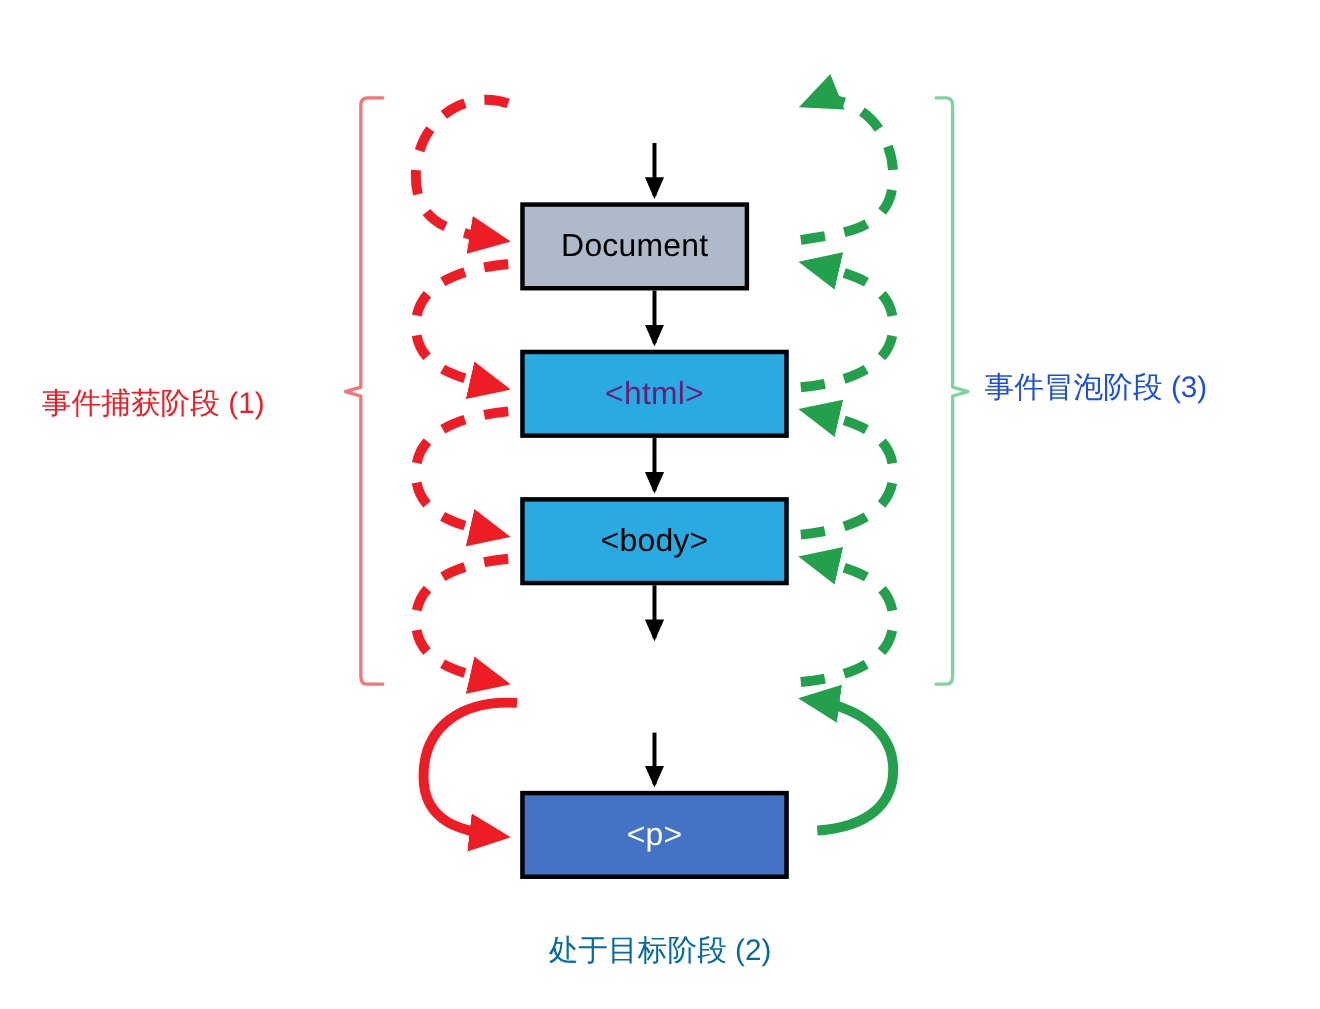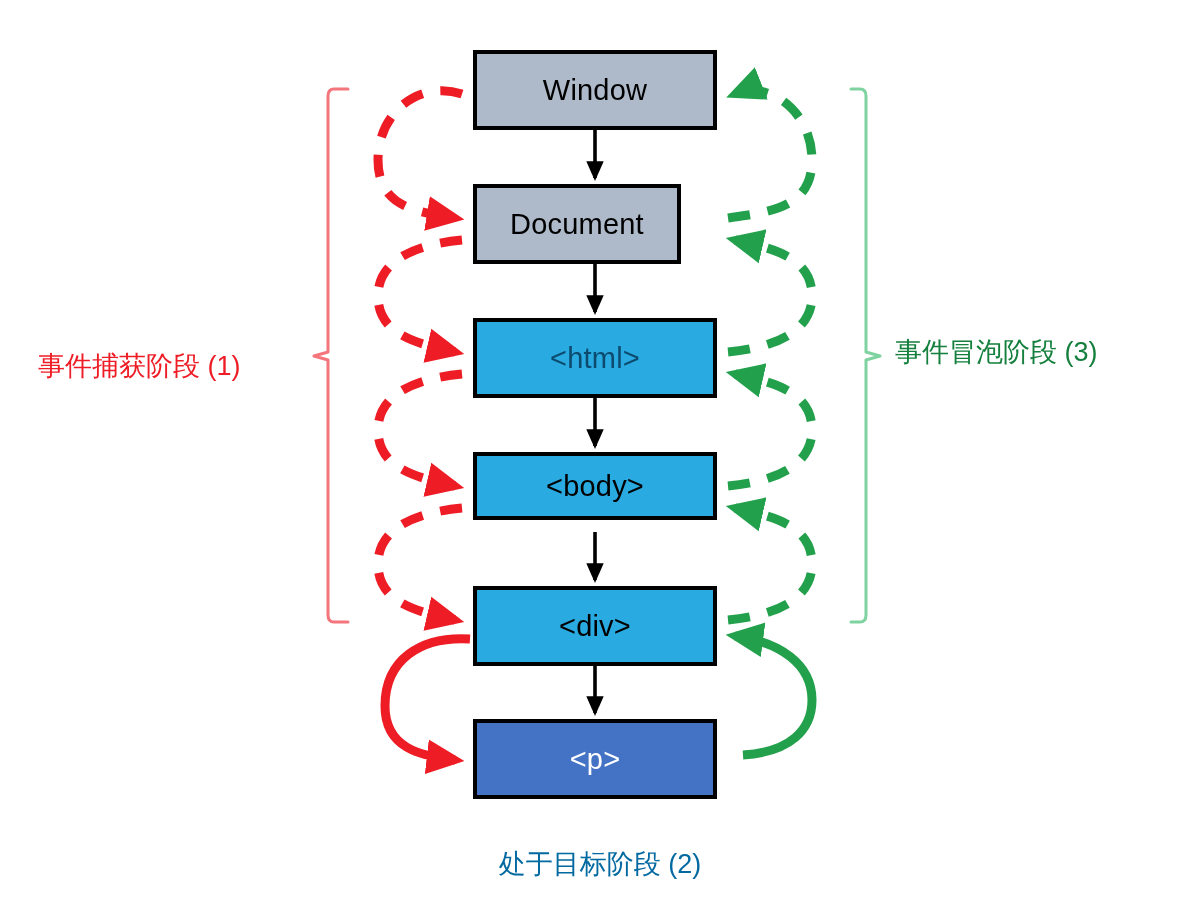--- a/index.html
+++ b/index.html
@@ -114,43 +114,37 @@
       <path d="M 728 486 C 770 482 812 468 812 430 C 812 390 770 382 735 374" marker-end="url(#arrow-green)"></path>
       <path d="M 728 352 C 770 348 812 334 812 296 C 812 256 770 248 735 240" marker-end="url(#arrow-green)"></path>
       <path d="M 728 218 C 770 212 812 208 812 160 C 812 112 770 80 735 94" marker-end="url(#arrow-green)"></path>
     </g>
 
     <g stroke="#22A04B" stroke-width="9" fill="none" stroke-linecap="butt">
       <path d="M 743 755 C 790 752 812 730 812 700 C 812 664 780 642 735 636" marker-end="url(#arrow-green)"></path>
     </g>
   </svg>
 
-  <div class="node-box" id="node-window" style="left:473px; top:50px; width:244px; height:80px; background:#AEBAC9; color:#000000;">
-    <span>Window</span>
-  </div>
 
   <div class="node-box" id="node-document" style="left:473px; top:184px; width:208px; height:80px; background:#AEBAC9; color:#000000;">
     <span>Document</span>
   </div>
 
-  <div class="node-box" id="node-html" style="left:473px; top:318px; width:244px; height:80px; background:#29ABE2; color:#0c4a6e;">
+  <div class="node-box" id="node-html" style="left:473px; top:318px; width:244px; height:80px; background:#29ABE2; color:#701a75;">
     <span>&lt;html&gt;</span>
   </div>
 
-  <div class="node-box" id="node-body" style="left:473px; top:452px; width:244px; height:68px; background:#29ABE2; color:#000000;">
+  <div class="node-box" id="node-body" style="left:473px; top:452px; width:244px; height:80px; background:#29ABE2; color:#000000;">
     <span>&lt;body&gt;</span>
   </div>
 
-  <div class="node-box" id="node-div" style="left:473px; top:586px; width:244px; height:80px; background:#29ABE2; color:#000000;">
-    <span>&lt;div&gt;</span>
-  </div>
 
   <div class="node-box" id="node-p" style="left:473px; top:719px; width:244px; height:80px; background:#4472C4; color:#FFFFFF;">
     <span>&lt;p&gt;</span>
   </div>
 
   <div class="phase-label" id="label-capture" style="color:#EE1C25;">事件捕获阶段 (1)</div>
 
-  <div class="phase-label" id="label-bubble" style="color:#15803d;">事件冒泡阶段 (3)</div>
+  <div class="phase-label" id="label-bubble" style="color:#1d4ed8;">事件冒泡阶段 (3)</div>
 
   <div class="phase-label" id="label-target" style="color:#0369a1;">处于目标阶段 (2)</div>
 
 </div>
 
 </body></html>

